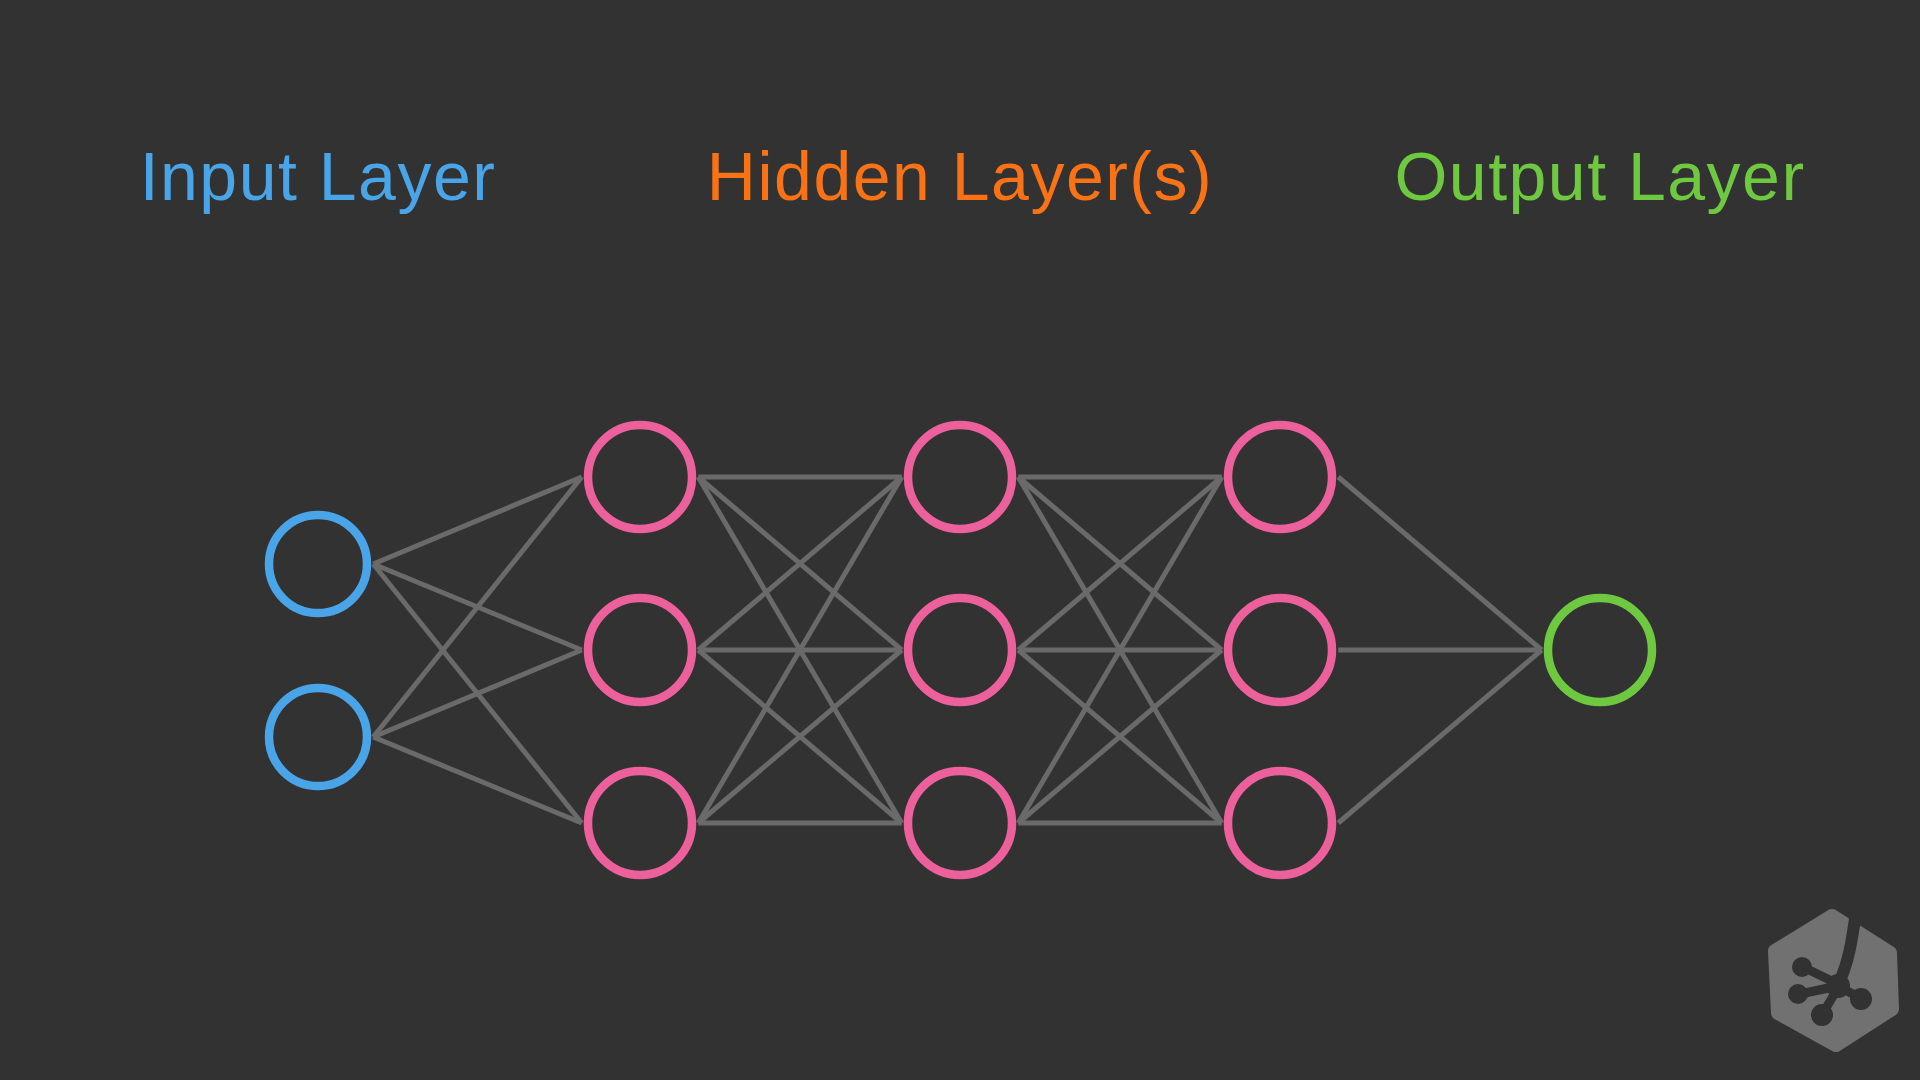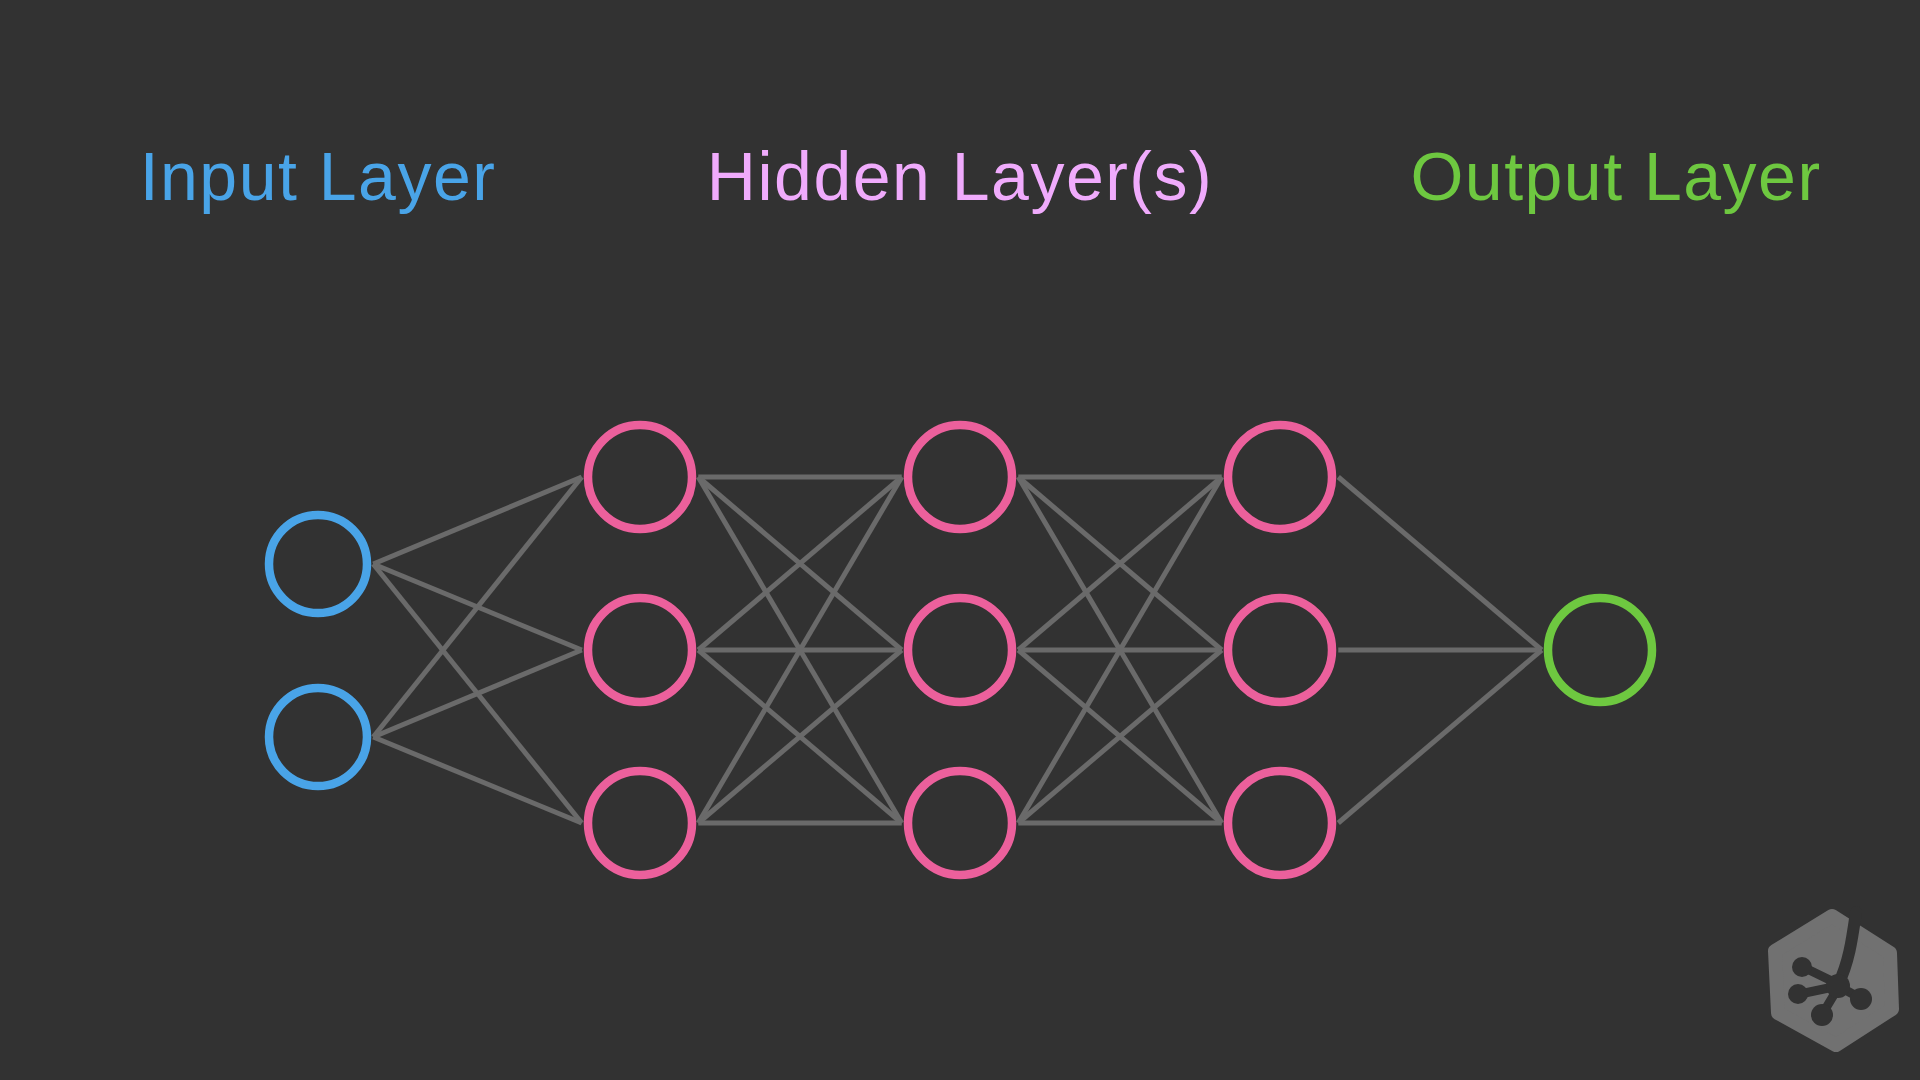--- a/index.html
+++ b/index.html
@@ -32,22 +32,22 @@
     height: 1080px;
     display: block;
   }
 </style>
 </head>
 <body style="background: rgb(50, 50, 50);">
 
 <div class="stage">
 
   <div class="layer-label" style="left: 318px; top: 176px; color: rgb(73, 164, 232);">Input Layer</div>
-  <div class="layer-label" style="left: 960px; top: 176px; color: #f0abfc;">Hidden Layer(s)</div>
-  <div class="layer-label" style="left: 1600px; top: 176px; color: rgb(110, 200, 64); margin-left: 16px;">Output Layer</div>
+  <div class="layer-label" style="left: 960px; top: 176px; color: #f97316;">Hidden Layer(s)</div>
+  <div class="layer-label" style="left: 1600px; top: 176px; color: rgb(110, 200, 64);">Output Layer</div>
 
   <svg class="net" viewBox="0 0 1920 1080" xmlns="http://www.w3.org/2000/svg">
     <g id="edges-group" fill="none">
         <line x1="373.25" y1="564" x2="581.75" y2="477" stroke="#6a6a6a" stroke-width="5"></line>
         <line x1="373.25" y1="564" x2="581.75" y2="650" stroke="#6a6a6a" stroke-width="5"></line>
         <line x1="373.25" y1="564" x2="581.75" y2="823" stroke="#6a6a6a" stroke-width="5"></line>
         <line x1="373.25" y1="737" x2="581.75" y2="477" stroke="#6a6a6a" stroke-width="5"></line>
         <line x1="373.25" y1="737" x2="581.75" y2="650" stroke="#6a6a6a" stroke-width="5"></line>
         <line x1="373.25" y1="737" x2="581.75" y2="823" stroke="#6a6a6a" stroke-width="5"></line>
         <line x1="698.25" y1="477" x2="901.75" y2="477" stroke="#6a6a6a" stroke-width="5"></line>

